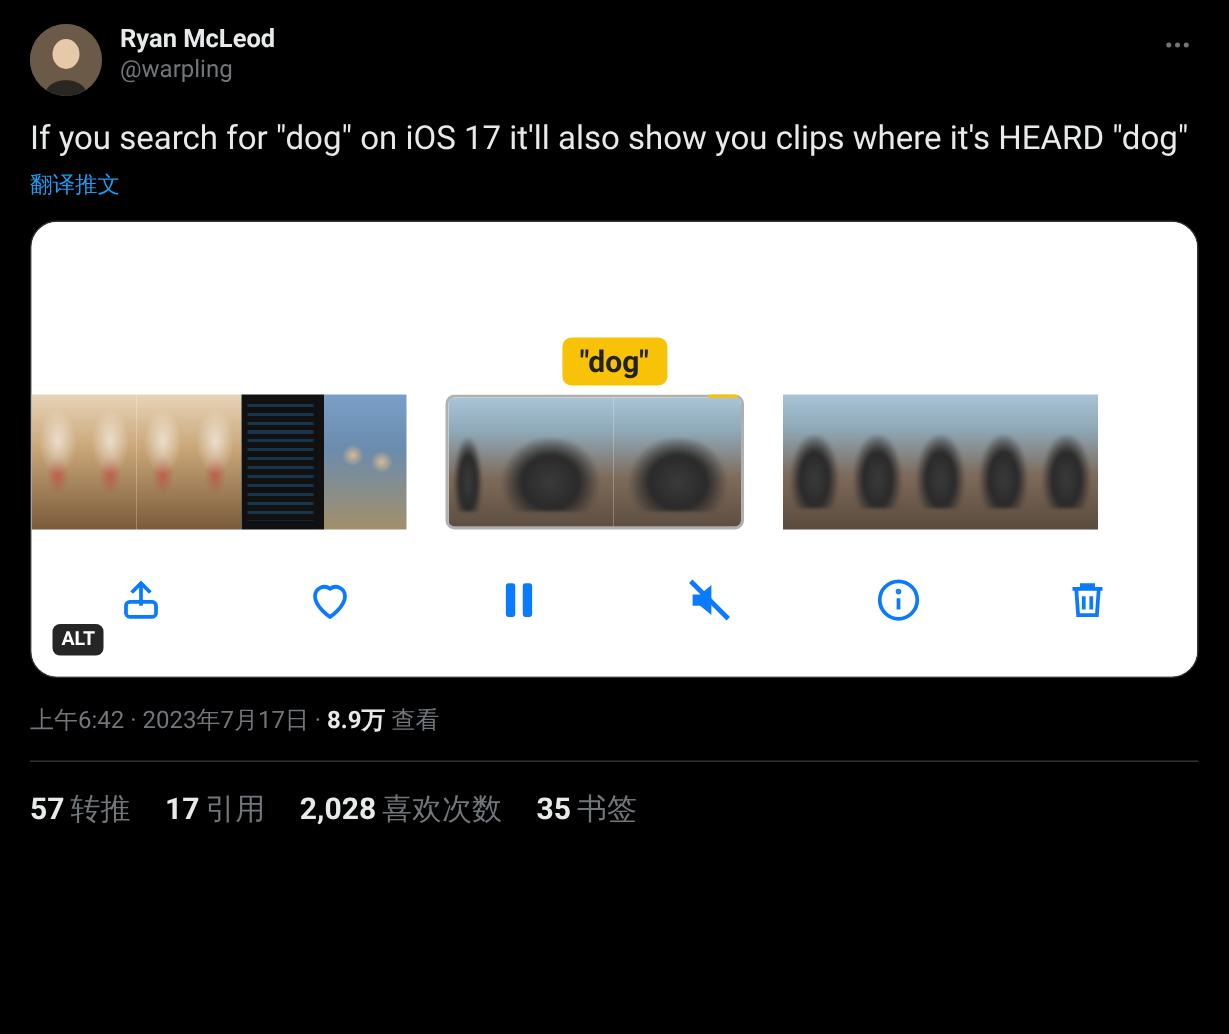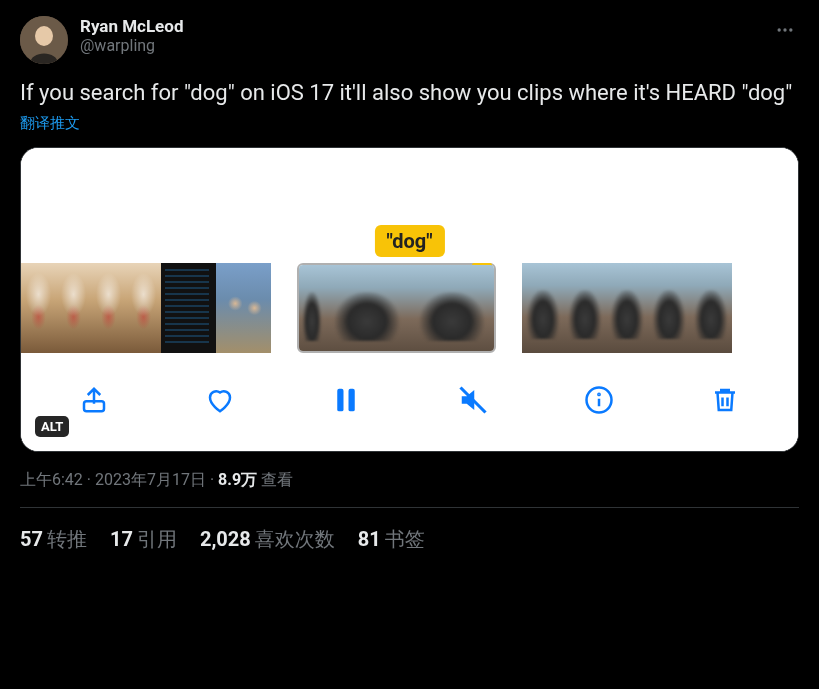--- a/index.html
+++ b/index.html
@@ -290,15 +290,15 @@
   <div class="meta-line">
     <span>上午6:42</span><span> · </span><span>2023年7月17日</span><span> · </span><span class="views-num">8.9万</span> <span>查看</span>
   </div>
 
   <div class="divider"></div>
 
   <div class="stats">
     <div><span class="num">57</span><span>转推</span></div>
     <div><span class="num">17</span><span>引用</span></div>
     <div><span class="num">2,028</span><span>喜欢次数</span></div>
-    <div><span class="num">81</span><span>书签</span></div>
+    <div><span class="num">35</span><span>书签</span></div>
   </div>
 </div>
 
 </body></html>

